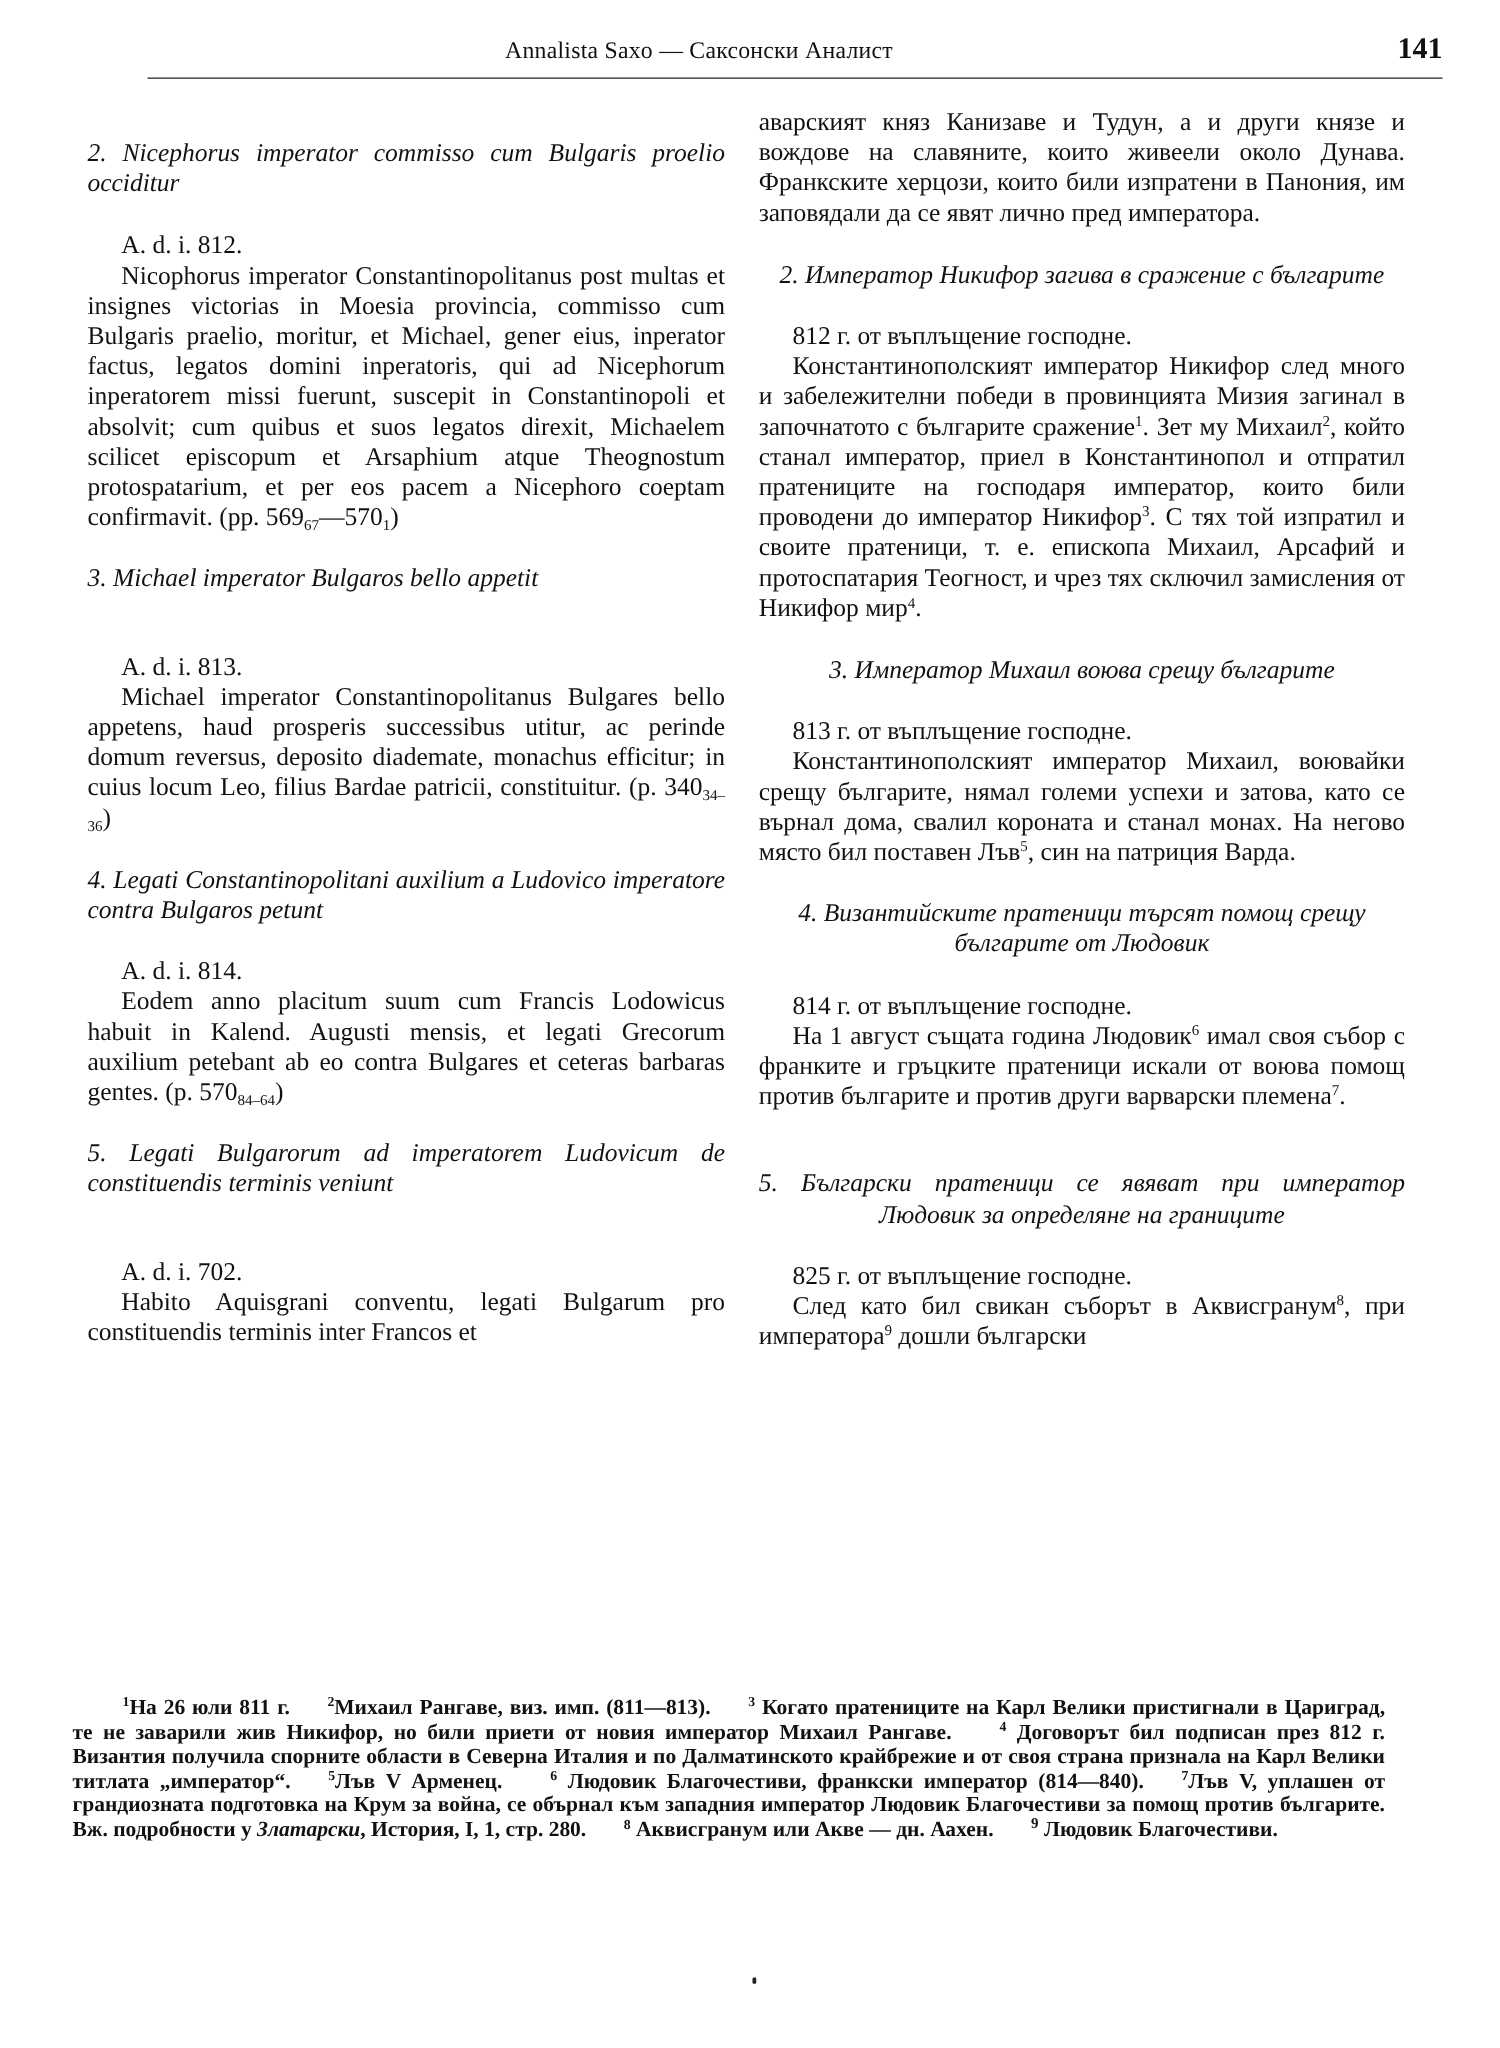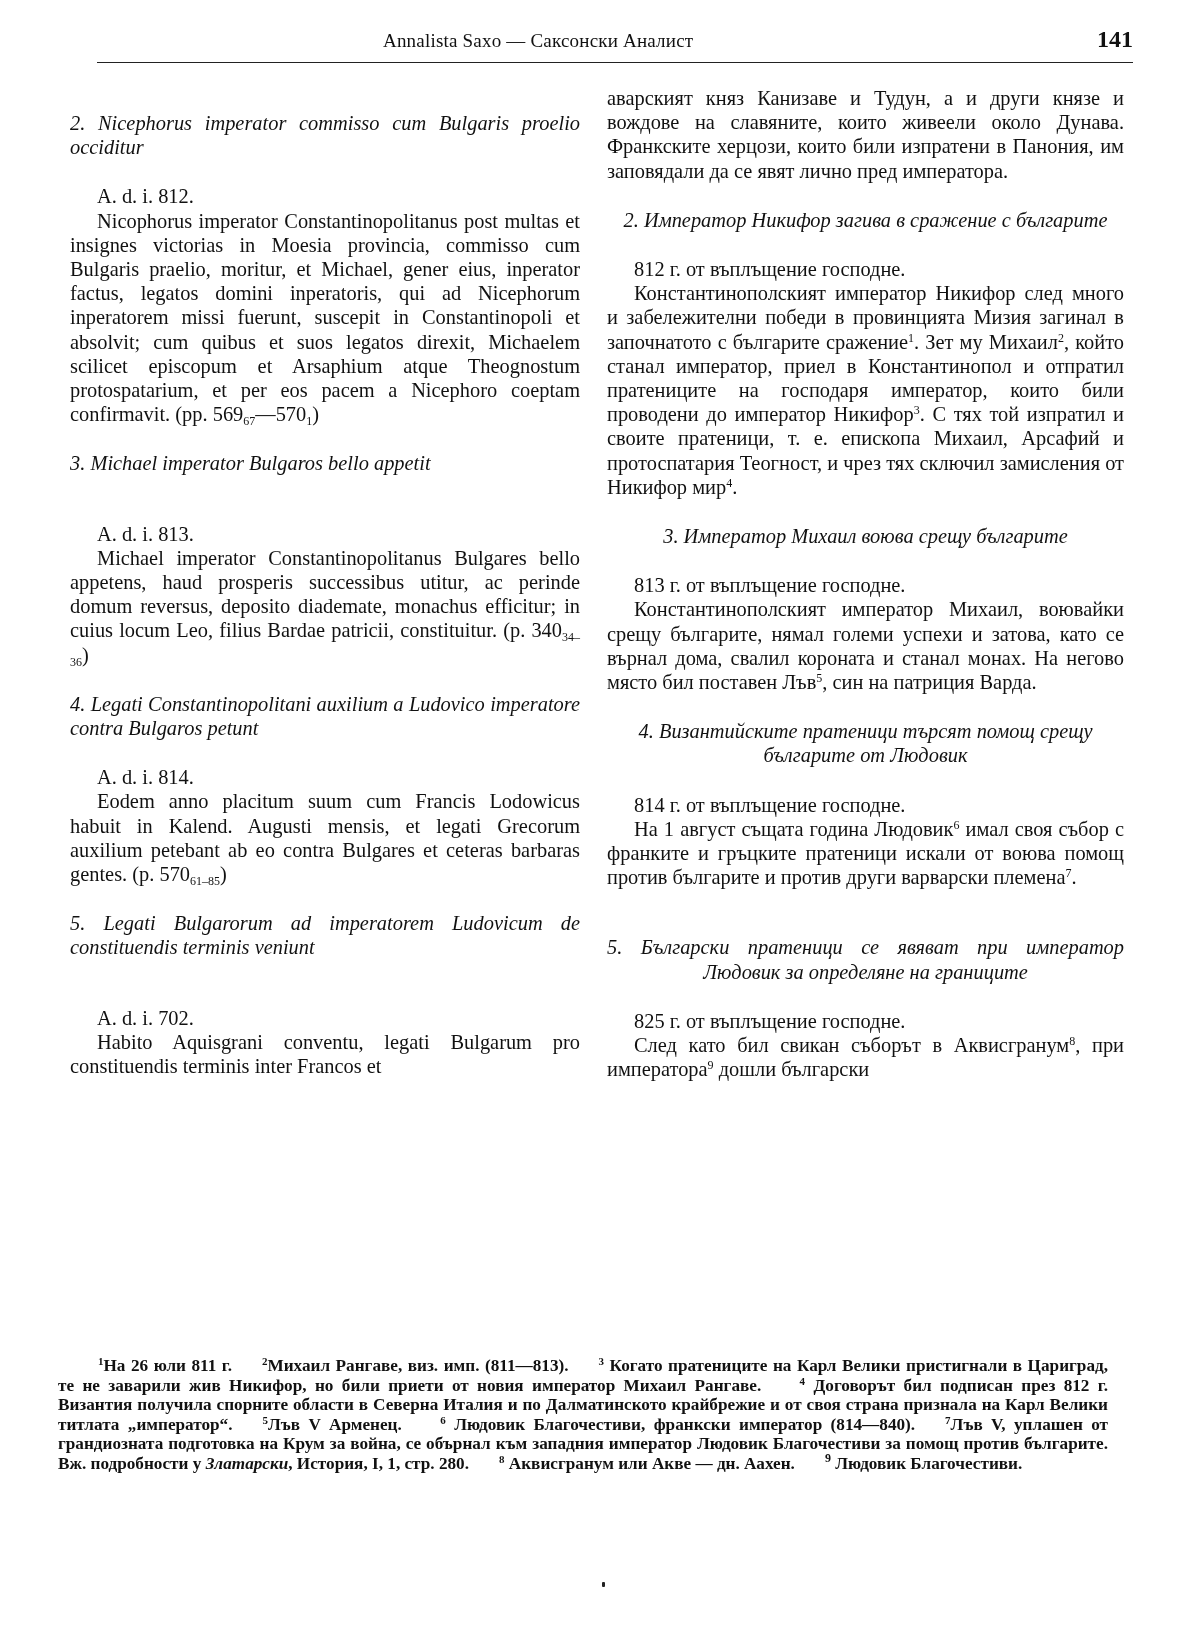--- a/index.html
+++ b/index.html
@@ -2,21 +2,21 @@
 <html><head>
 <meta charset="utf-8">
 <style>
   html, body { margin: 0; padding: 0; background: #ffffff; }
   body {
     width: 1200px; height: 1638px; position: relative; overflow: hidden;
     font-family: "Liberation Serif", "DejaVu Serif", serif;
     color: #111111;
   }
   .header {
-    position: absolute; left: 53px; top: 24px; width: 1080px; height: 40px;
+    position: absolute; left: 74px; top: 24px; width: 1080px; height: 40px;
   }
   .running-title {
     position: absolute; left: 330px; top: 6px;
     font-size: 19px; letter-spacing: 0.2px;
   }
   .page-number {
     position: absolute; right: 0px; top: 2px;
     font-size: 24px; font-weight: bold;
   }
   .header-rule {
@@ -72,21 +72,21 @@
   <div class="gap-m"></div>
   <p class="heading">3. Michael imperator Bulgaros bello appetit</p>
   <div class="gap-l"></div>
   <p class="ind">A. d. i. 813.</p>
   <p class="ind"><span>Michael imperator Constantinopolitanus Bulgares bello appetens, haud prosperis successibus utitur, ac perinde domum reversus, deposito diademate, monachus efficitur; in cuius locum Leo, filius Bardae patricii, constituitur. (p. 340</span><sub>34–36</sub><span>)</span></p>
 
   <div class="gap-m"></div>
   <p class="heading">4. Legati Constantinopolitani auxilium a Ludovico imperatore contra Bulgaros petunt</p>
   <div class="gap-m"></div>
   <p class="ind">A. d. i. 814.</p>
-  <p class="ind"><span>Eodem anno placitum suum cum Francis Lodowicus habuit in Kalend. Augusti mensis, et legati Grecorum auxilium petebant ab eo contra Bulgares et ceteras barbaras gentes. (p. 570</span><sub>61–85</sub><span>)</span></p>
+  <p class="ind"><span>Eodem anno placitum suum cum Francis Lodowicus habuit in Kalend. Augusti mensis, et legati Grecorum auxilium petebant ab eo contra Bulgares et ceteras barbaras gentes. (p. 570</span><sub>84–64</sub><span>)</span></p>
 
   <div class="gap-m"></div>
   <p class="heading">5. Legati Bulgarorum ad imperatorem Ludovicum de constituendis terminis veniunt</p>
   <div class="gap-l"></div>
   <p class="ind">A. d. i. 702.</p>
   <p class="ind">Habito Aquisgrani conventu, legati Bulgarum pro constituendis terminis inter Francos et</p>
 </div>
 
 <div class="col right">
   <p>аварският княз Канизаве и Тудун, а и други князе и вождове на славяните, които живеели около Дунава. Франкските херцози, които били изпратени в Панония, им заповядали да се явят лично пред императора.</p>

